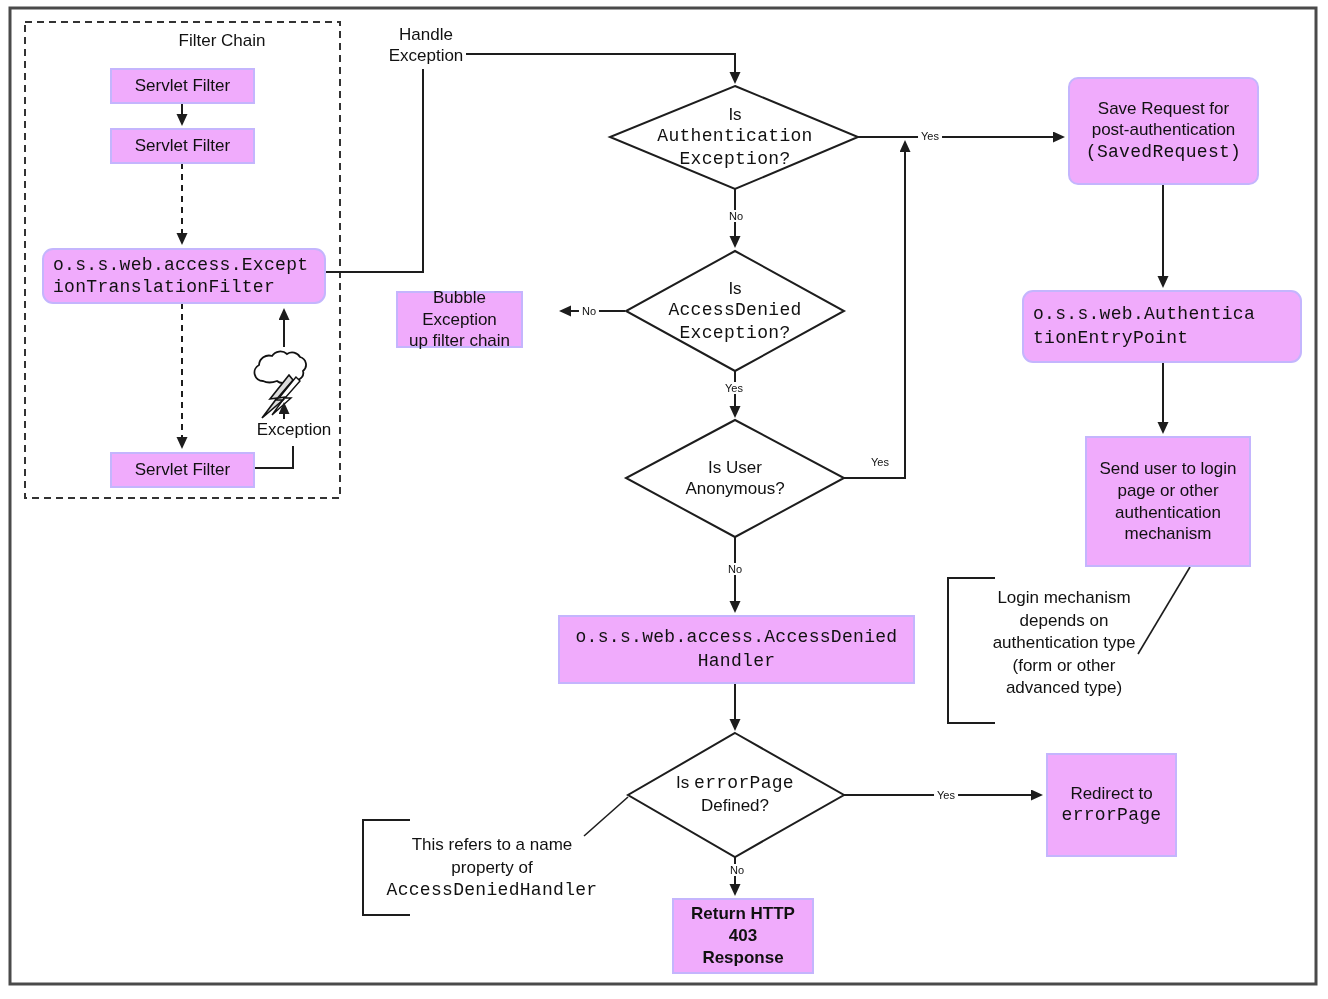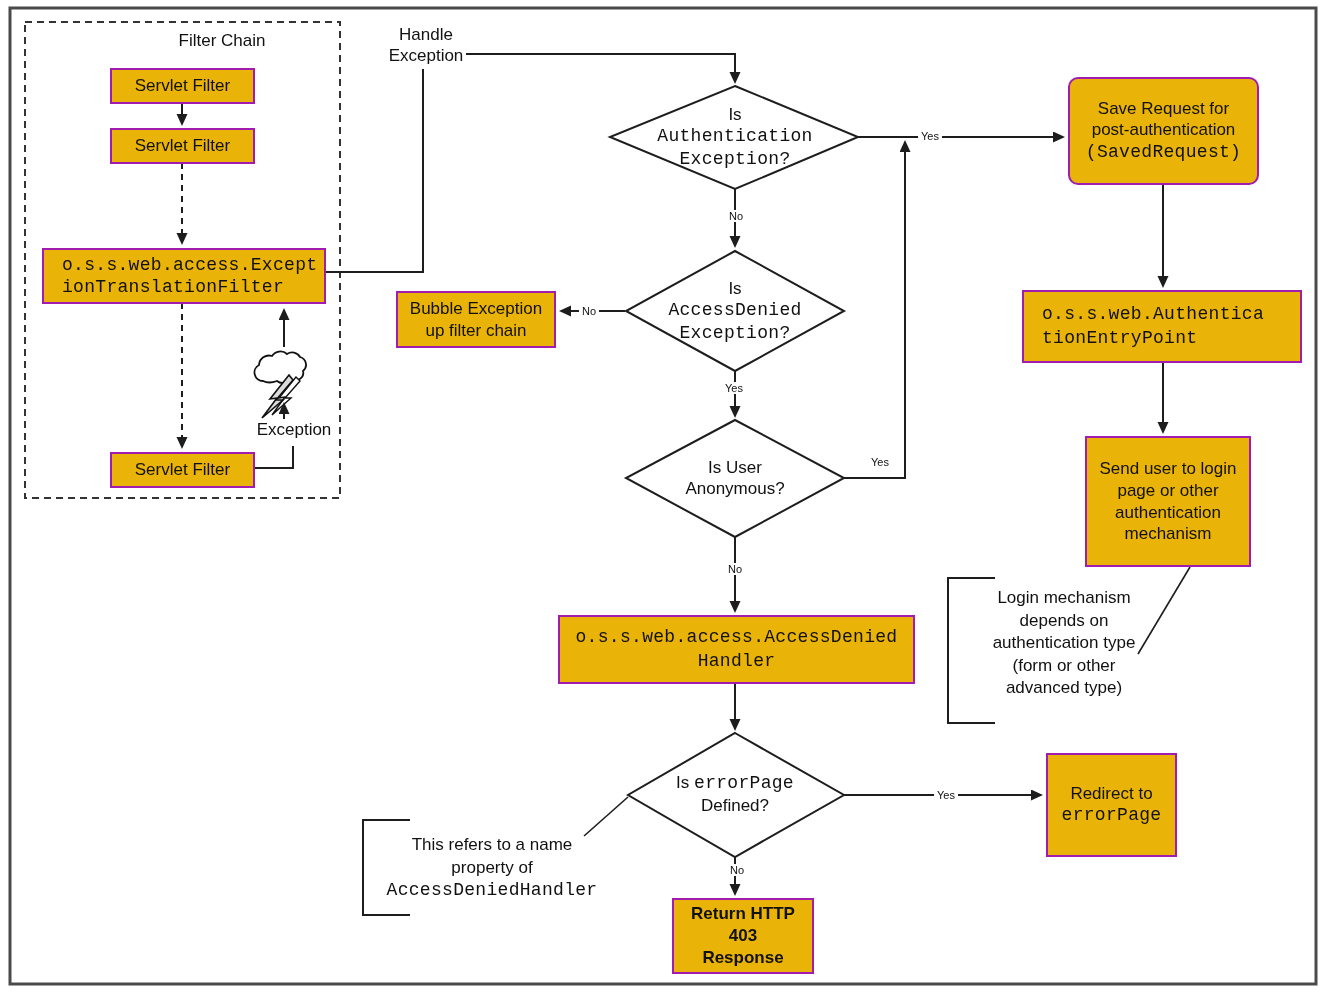--- a/index.html
+++ b/index.html
@@ -2,25 +2,25 @@
 <html><head>
 <meta charset="utf-8">
 <style>
   html,body { margin:0; padding:0; background:#fff; }
   .stage {
     position:relative; width:1328px; height:999px; background:#fff;
     font-family:"Liberation Sans", sans-serif; color:#111; overflow:hidden;
   }
   svg.underlay { position:absolute; left:0; top:0; width:1328px; height:999px; }
   .box {
-    position:absolute; background:#eab308; border:2px solid #a21caf;
+    position:absolute; background:#f0abfc; border:2px solid #c4b5fd;
     display:flex; flex-direction:column; align-items:center; justify-content:center;
     text-align:center; font-size:17px; line-height:1.28; box-sizing:border-box; z-index:3;
   }
-  .box.leftal { align-items:flex-start; text-align:center; padding-left:18px; padding-right:4px; }
+  .box.leftal { align-items:flex-start; text-align:center; padding-left:9px; padding-right:4px;border-radius:11px; }
   .mono { font-family:"Liberation Mono", monospace; font-size:18px; letter-spacing:0.3px; }
   .dtext {
     position:absolute; transform:translate(-50%,-50%); text-align:center;
     font-size:17px; line-height:1.26; z-index:4; white-space:nowrap;
   }
   .lbl {
     position:absolute; transform:translate(-50%,-50%); font-size:11px;
     background:#fff; padding:0 3px; z-index:5; white-space:nowrap;
   }
   .note { position:absolute; text-align:center; font-size:17px; line-height:1.33; z-index:4; }
@@ -144,21 +144,21 @@
 
   <div class="lbl" style="left:736px;top:216px;">No</div>
   <div class="lbl" style="left:930px;top:136px;">Yes</div>
   <div class="lbl" style="left:589px;top:311px;">No</div>
   <div class="lbl" style="left:734px;top:388px;">Yes</div>
   <div class="lbl" style="left:880px;top:462px;">Yes</div>
   <div class="lbl" style="left:735px;top:569px;">No</div>
   <div class="lbl" style="left:946px;top:795px;">Yes</div>
   <div class="lbl" style="left:737px;top:870px;">No</div>
 
-  <div class="box" style="left:396px;top:291px;width:160px;height:57px;">
+  <div class="box" style="left:396px;top:291px;width:127px;height:57px;">
     <span class="line">Bubble Exception</span>
     <span class="line">up filter chain</span>
   </div>
 
   <div class="box" style="left:1068px;top:77px;width:191px;height:108px;border-radius:10px;">
     <span class="line">Save Request for</span>
     <span class="line">post-authentication</span>
     <span class="line mono">(SavedRequest)</span>
   </div>
 

